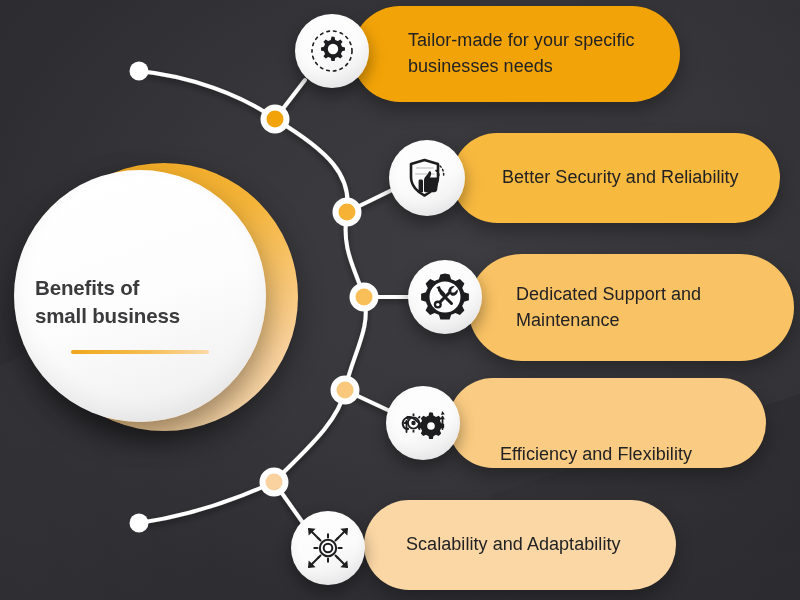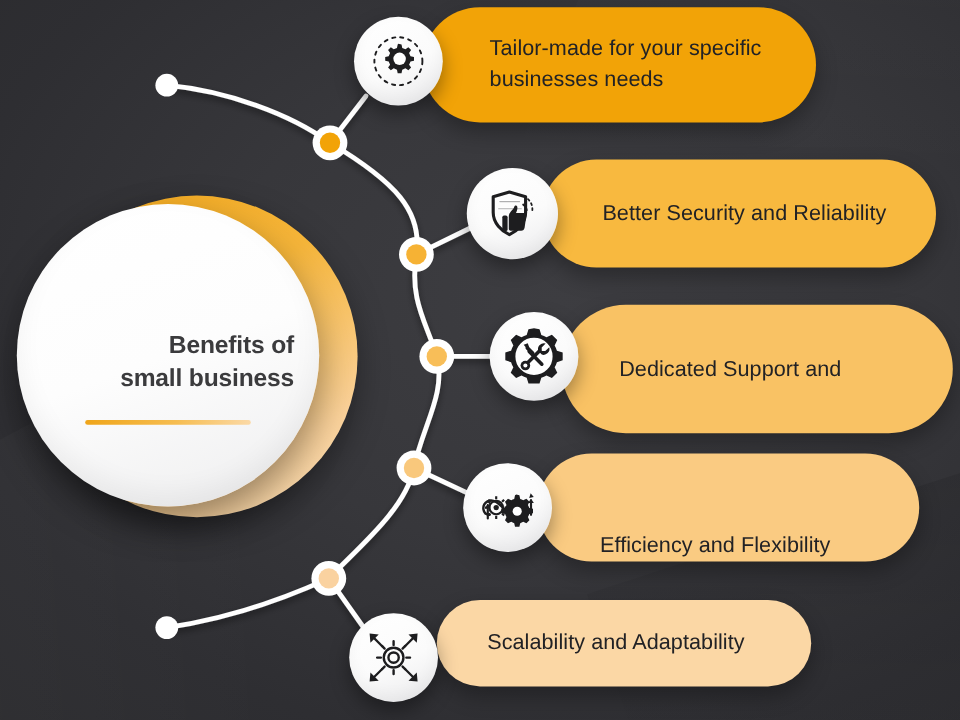--- a/index.html
+++ b/index.html
@@ -51,21 +51,21 @@
     display: flex;
     flex-direction: column;
     align-items: center;
     justify-content: center;
   }
   .hub-title {
     color: #3b3b3d;
     font-size: 20.5px;
     font-weight: bold;
     line-height: 1.36;
-    text-align: right;
+    text-align: left;
     width: 210px;
     letter-spacing: -0.15px;
     margin-top: 36px;
   }
   .hub-rule {
     margin-top: 20px;
     width: 138px;
     height: 4px;
     border-radius: 2px;
     background: linear-gradient(90deg, #efa51a 0%, #f6bd51 55%, #fbd9a6 100%);
@@ -214,20 +214,21 @@
           <path d="M38 13 a11 11 0 0 1 3.5 10" fill="none" stroke="#1d1d1f" stroke-width="1.5" stroke-dasharray="1.6 2.6" stroke-linecap="round"></path>
         </svg>
       </span>
     </div>
   </div>
 
   <div class="row">
     <div class="pill" style="left: 468px; top: 254px; width: 326px; height: 107px; padding-left: 48px; box-sizing: border-box; background: rgb(249, 194, 100);">
       <div class="pill-text">
         <div>Dedicated Support and</div>
+        <div>Maintenance</div>
       </div>
     </div>
     <div class="icon-bubble" style="left:408px; top:260px; width:74px; height:74px;">
       <span>
         <svg width="54" height="54" viewBox="0 0 54 54">
           <g fill="#1d1d1f">
             <path d="M27 3.5 L31.6 4.4 L33.1 9.2 C34.6 9.7 36.1 10.3 37.4 11.1
                      L41.9 8.9 L46.4 13.4 L44.2 17.9 C45 19.2 45.6 20.7 46.1 22.2
                      L50.9 23.7 L50.9 30.3 L46.1 31.8 C45.6 33.3 45 34.8 44.2 36.1
                      L46.4 40.6 L41.9 45.1 L37.4 42.9 C36.1 43.7 34.6 44.3 33.1 44.8
@@ -300,21 +301,21 @@
           <path d="M10.5 22 L10.5 33" stroke="#1d1d1f" stroke-width="1.8" stroke-linecap="round"></path>
           <path d="M10.5 21 l-2.4 3.6 l4.8 0 z" fill="#1d1d1f"></path>
           <path d="M46.5 30 L46.5 18" stroke="#1d1d1f" stroke-width="1.8" stroke-linecap="round"></path>
           <path d="M46.5 16.6 l-2.4 3.6 l4.8 0 z" fill="#1d1d1f"></path>
         </svg>
       </span>
     </div>
   </div>
 
   <div class="row">
-    <div class="pill" style="left: 364px; top: 500px; width: 312px; height: 72px; padding-left: 42px; box-sizing: border-box; background: rgb(251, 215, 165); text-align: right;">
+    <div class="pill" style="left: 364px; top: 500px; width: 312px; height: 90px; padding-left: 42px; box-sizing: border-box; background: rgb(251, 215, 165); text-align: right;">
       <div class="pill-text">
         <div>Scalability and Adaptability</div>
       </div>
     </div>
     <div class="icon-bubble" style="left:291px; top:511px; width:74px; height:74px;">
       <span>
         <svg width="54" height="54" viewBox="0 0 54 54">
           <g stroke="#1d1d1f" stroke-width="2" fill="none" stroke-linecap="round">
             <circle cx="27" cy="27" r="8.2"></circle>
             <path d="M27 16.4 L27 13.3 M27 37.6 L27 40.7

